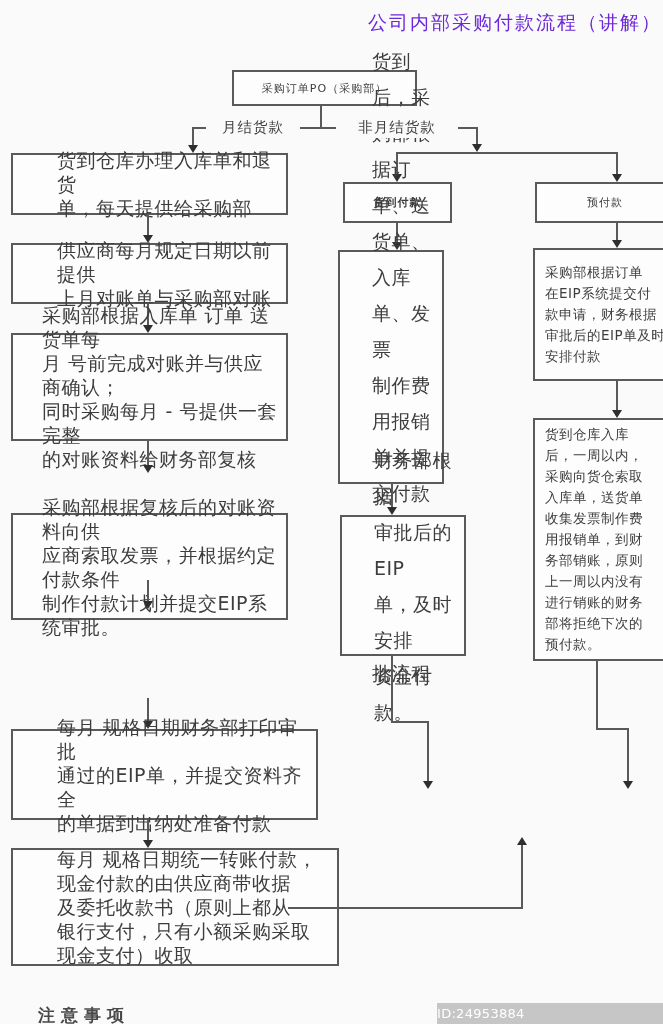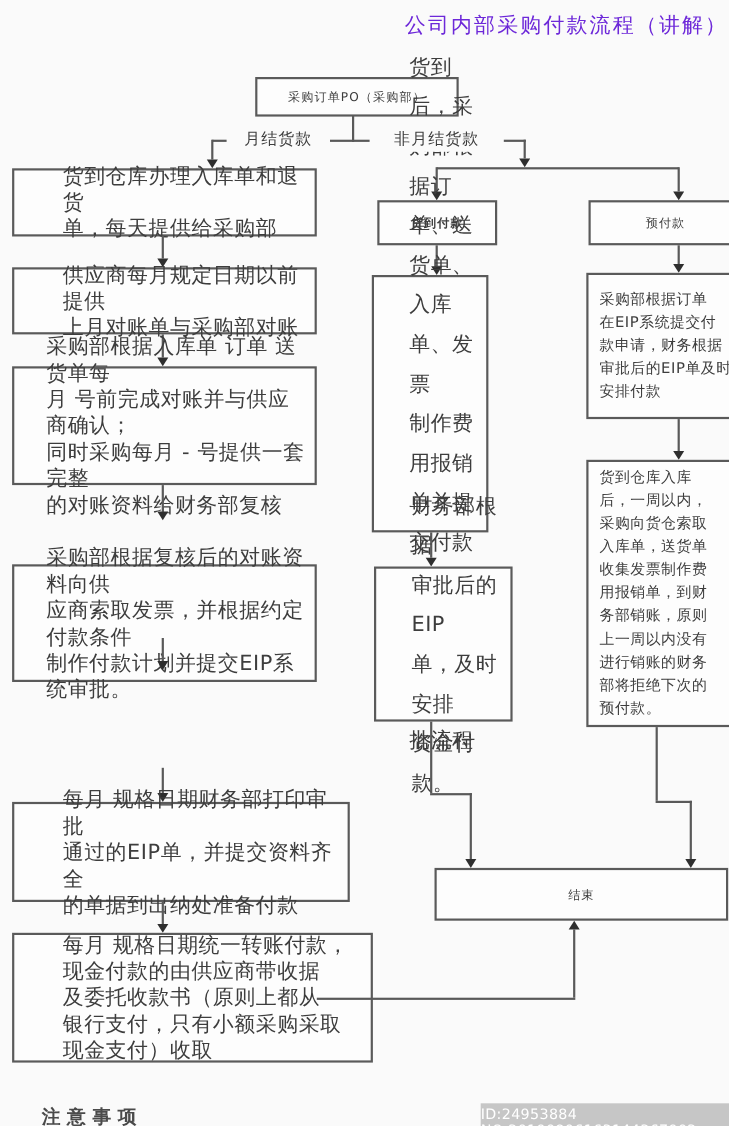--- a/index.html
+++ b/index.html
@@ -187,23 +187,20 @@
 上一周以内没有
 进行销账的财务
 部将拒绝下次的
 预付款。</span>
   </div>
   <div class="vl" style="left:596px;top:661px;height:67px;"></div>
   <div class="hl" style="left:596px;top:728px;width:33px;"></div>
   <div class="vl" style="left:627px;top:728px;height:53px;"></div>
   <div class="ah" style="left:623px;top:781px;"></div>
 
-  <div class="box hdr" style="left:395px;top:789px;width:267px;height:48px;">
-    <span class="bt">结束</span>
-  </div>
 
   <div class="hl" style="left:288px;top:907px;width:235px;"></div>
   <div class="vl" style="left:521px;top:845px;height:62px;"></div>
   <div class="ah up" style="left:517px;top:837px;"></div>
 
   <div class="wm-note">注意事项</div>
   <div class="wm-badge">
     <span>ID:24953884 NO:20190806163144367902</span>
   </div>
 

